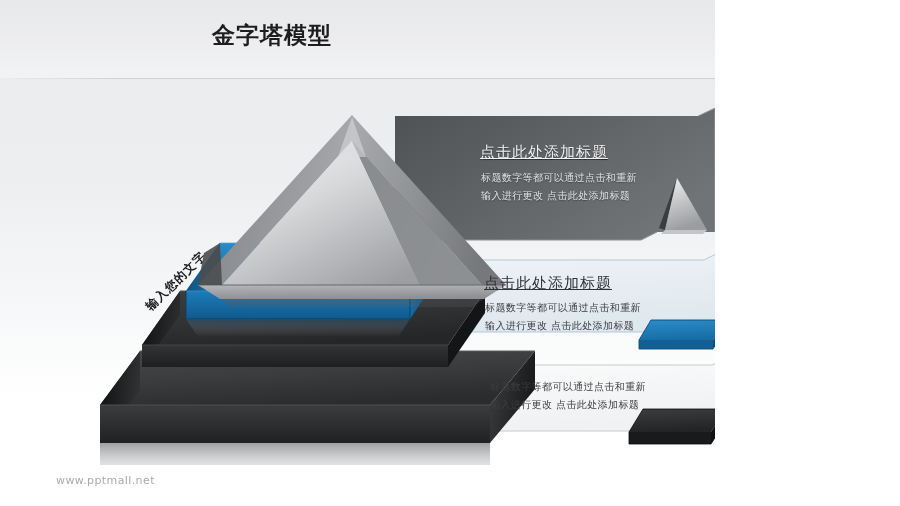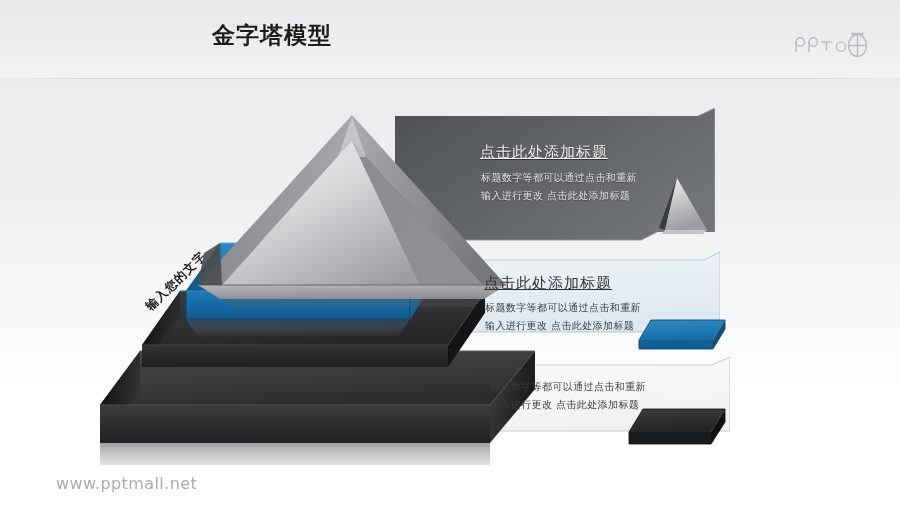--- a/index.html
+++ b/index.html
@@ -2,21 +2,21 @@
 <html><head>
 <meta charset="utf-8">
 <style>
   html,body{margin:0;padding:0;}
   body{
     width:900px;height:506px;overflow:hidden;
     font-family:"DejaVu Sans","Liberation Sans",sans-serif;
     background:#ffffff;
   }
   #slide{
-    position:relative;width:900px;height:506px;overflow:hidden;
+    position:relative;width:715px;height:506px;overflow:hidden;
     background:
       linear-gradient(180deg,#e9eaec 0%,#eeeff1 38%,#f7f8f9 62%,#ffffff 78%,#ffffff 100%);
   }
   
   .header-band{
     position:absolute;left:0;top:0;width:900px;height:78px;
     background:linear-gradient(180deg,#e8e9eb 0%,#ececee 45%,#f2f3f4 100%);
   }
   .header-rule{
     position:absolute;left:0;top:78px;width:900px;height:1px;
@@ -26,21 +26,21 @@
     position:absolute;left:212px;top:20px;
     font-size:23px;font-weight:bold;color:#1d1d1d;letter-spacing:1px;
     white-space:nowrap;
   }
   
   .logo{position:absolute;left:793px;top:30px;width:82px;height:32px;}
   .logo svg{display:block;}
   
   #footer-url{
     position:absolute;left:56px;top:474px;
-    font-size:16px;color:#a9abae;letter-spacing:.4px;white-space:nowrap;
+    font-size:11px;color:#a9abae;letter-spacing:.4px;white-space:nowrap;
   }
   
   .panel{position:absolute;}
   .panel svg{position:absolute;left:0;top:0;display:block;}
   .panel .ptxt{position:absolute;z-index:3;}
   .p-title{
     font-size:15px;letter-spacing:1px;white-space:nowrap;line-height:1;text-decoration:underline;
   }
   .p-line{
     font-size:10px;letter-spacing:.4px;white-space:nowrap;line-height:20px;

